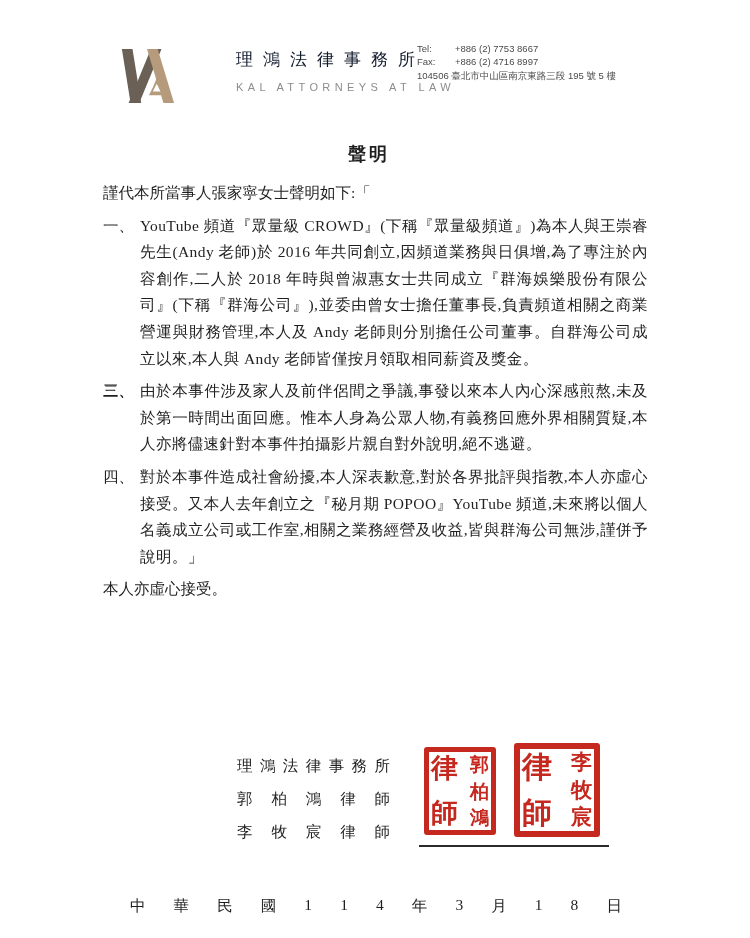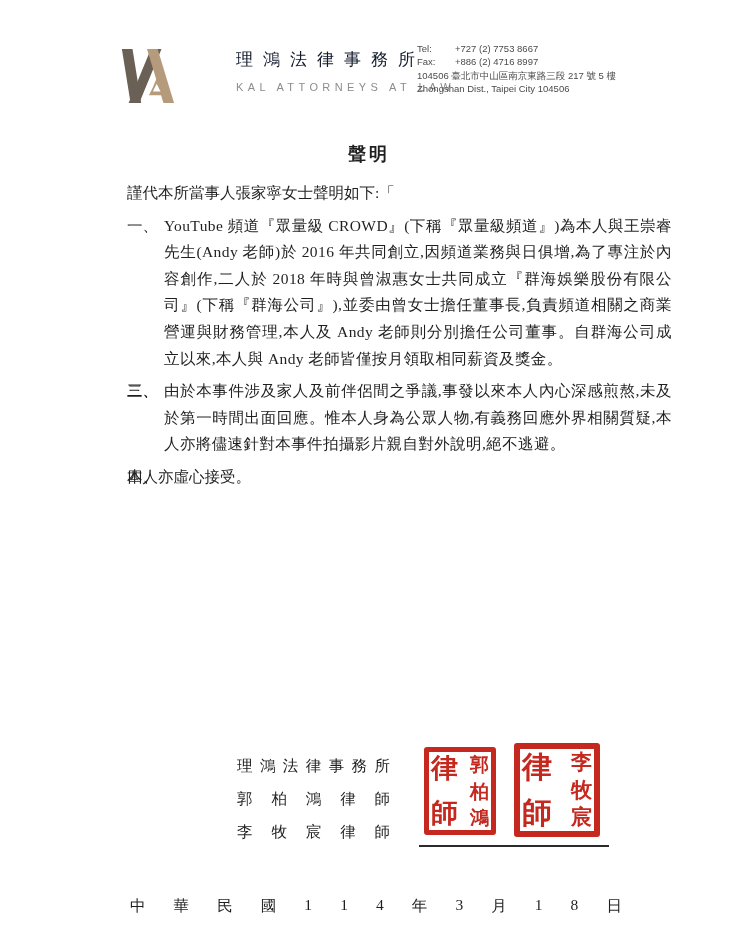--- a/index.html
+++ b/index.html
@@ -11,21 +11,21 @@
   .letterhead{position:absolute;top:42px;left:118px;width:532px;height:70px;}
   .logo-mark{position:absolute;left:0;top:3px;width:58px;height:62px;}
   .firm-names{position:absolute;left:118px;top:6px;width:180px;}
   .firm-zh{font-size:17px;letter-spacing:10px;color:#0f172a;font-family:"Liberation Serif","DejaVu Serif",serif;white-space:nowrap;}
   .firm-en{margin-top:10px;font-size:11px;letter-spacing:4.4px;color:#8c8c8c;font-family:"Liberation Sans","DejaVu Sans",sans-serif;white-space:nowrap;}
   .contact{position:absolute;left:299px;top:0;width:240px;font-family:"Liberation Sans","DejaVu Sans",sans-serif;font-size:9.5px;line-height:13.4px;color:#4a4a4a;}
   .contact .row{display:flex;}
   .contact .lbl{width:38px;}
   
   .doc-title{position:absolute;top:142px;left:0;width:738px;text-align:center;font-size:18px;font-weight:bold;letter-spacing:3px;}
-  .content{position:absolute;left:103px;top:180px;width:545px;font-size:15.5px;line-height:26.6px;margin-left:24px;}
+  .content{position:absolute;left:103px;top:180px;width:545px;font-size:15.5px;line-height:26.6px;}
   .intro{margin-bottom:6px;}
   .item{position:relative;padding-left:37px;text-align:justify;text-justify:inter-character;margin-bottom:6px;letter-spacing:0.4px;}
   .item .num{position:absolute;left:0;top:0;letter-spacing:0;}
   .closing{margin-top:4px;}
   
   .sig-block{position:absolute;left:237px;top:756px;width:153px;font-size:15.5px;}
   .jrow{display:flex;justify-content:space-between;height:33px;align-items:flex-start;}
   
   .seal{position:absolute;background:#fff;box-sizing:border-box;}
   .seal-inner{display:flex;flex-direction:row-reverse;justify-content:space-between;height:100%;box-sizing:border-box;padding:3px 2px;}
@@ -53,28 +53,27 @@
       <polygon points="41,32 50,52 32,52 36,44" fill="#b59b7b"></polygon>
       <polygon points="40,40 44,48 36,48" fill="#ffffff"></polygon>
     </svg>
     <div class="firm-names">
       <div class="firm-zh">理鴻法律事務所</div>
       <div class="firm-en">KAL ATTORNEYS AT LAW</div>
     </div>
     <div class="contact">
       <div class="row">
         <span class="lbl">Tel:</span>
-        <span>+727 (2) 7753 8667</span>
+        <span>+886 (2) 7753 8667</span>
       </div>
       <div class="row">
         <span class="lbl">Fax:</span>
         <span>+886 (2) 4716 8997</span>
       </div>
-      <div>104506 臺北市中山區南京東路三段 217 號 5 樓</div>
-      <div>Zhongshan Dist., Taipei City 104506</div>
+      <div>104506 臺北市中山區南京東路三段 195 號 5 樓</div>
     </div>
   </div>
 
   <div class="doc-title">聲明</div>
 
   <div class="content">
     <div class="intro">謹代本所當事人張家寧女士聲明如下:「</div>
 
     <div class="item">
       <span class="num">一、</span>
@@ -82,20 +81,21 @@
     </div>
     <div class="item">
       <span class="num">二、</span>
     </div>
     <div class="item">
       <span class="num">三、</span>
       <span>由於本事件涉及家人及前伴侶間之爭議,事發以來本人內心深感煎熬,未及於第一時間出面回應。惟本人身為公眾人物,有義務回應外界相關質疑,本人亦將儘速針對本事件拍攝影片親自對外說明,絕不逃避。</span>
     </div>
     <div class="item">
       <span class="num">四、</span>
+      <span>對於本事件造成社會紛擾,本人深表歉意,對於各界批評與指教,本人亦虛心接受。又本人去年創立之『秘月期 POPOO』YouTube 頻道,未來將以個人名義成立公司或工作室,相關之業務經營及收益,皆與群海公司無涉,謹併予說明。」</span>
     </div>
 
     <div class="closing">本人亦虛心接受。</div>
   </div>
 
   <div class="sig-block">
     <div class="jrow">
         <span>理</span>
         <span>鴻</span>
         <span>法</span>

